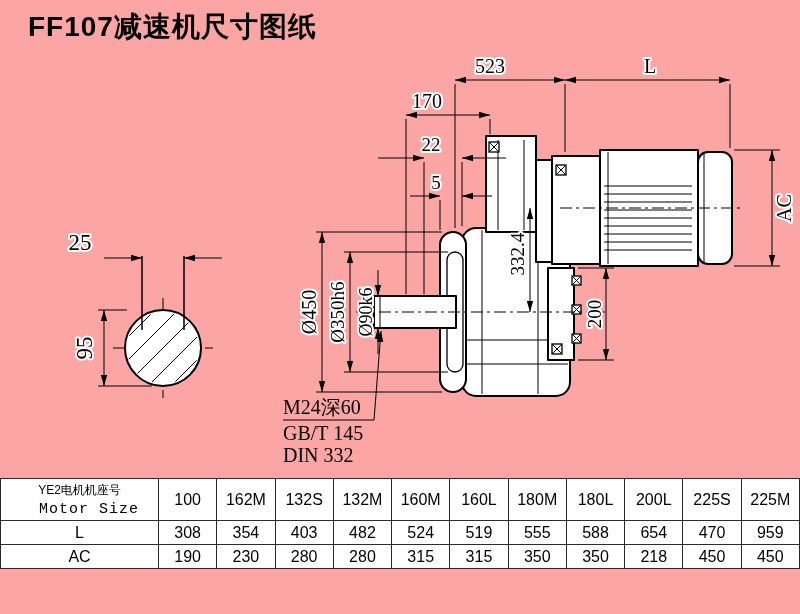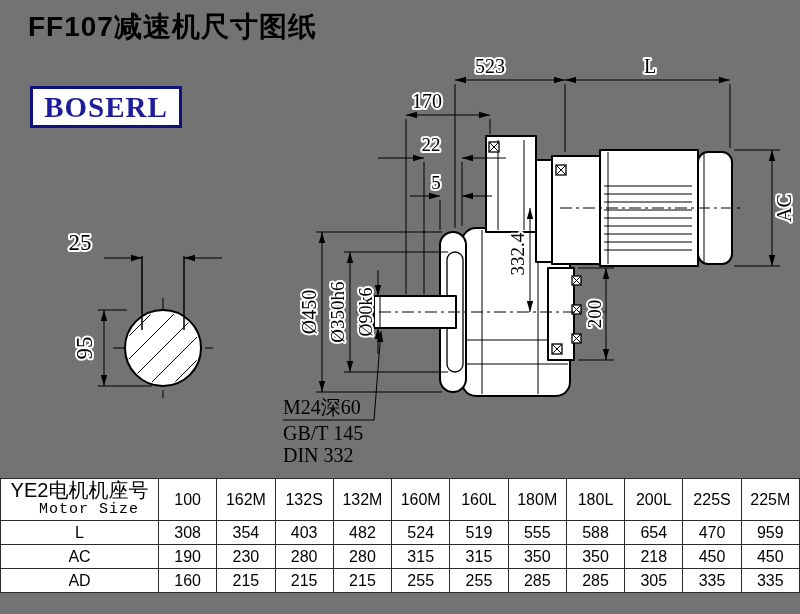--- a/index.html
+++ b/index.html
@@ -1,16 +1,16 @@
 <!DOCTYPE html>
 <html><head>
 <meta charset="utf-8">
 <style>
   html,body { margin:0; padding:0; background:#fff; }
-  .page { position:relative; width:800px; height:614px; background:#737373; overflow:hidden;
+  .page { position:relative; width:800px; height:614px; background:#fca5a5; overflow:hidden;
           font-family:"Liberation Sans", sans-serif; }
   .title { position:absolute; top:8px; left:28px; margin:0; font-size:28px; font-weight:bold;
            color:#000; letter-spacing:1px; z-index:3; }
   .logo { position:absolute; top:86px; left:30px; width:146px; height:36px; border:3px solid #10107e;
           display:flex; align-items:center; justify-content:center; background:#fff; z-index:3; }
   .logo span { font-family:"Liberation Serif", serif; font-size:29px; font-weight:bold;
                color:#1c1c9c; letter-spacing:1px; }
   svg.drawing { position:absolute; top:0; left:0; z-index:1; }
 
   
@@ -25,34 +25,31 @@
              paint-order:stroke fill; stroke:#fff; stroke-width:4; stroke-linejoin:round; }
   .notetext { font-family:"Liberation Serif", serif; font-size:20px; fill:#000; }
 
   
   table.dims { position:absolute; top:478px; left:0; width:800px; border-collapse:collapse;
                table-layout:fixed; background:#fff; z-index:2; }
   .dims th, .dims td { border:1px solid #2b2b2b; text-align:center; vertical-align:middle;
                        font-weight:normal; padding:0; color:#000; }
   .dims tr.hrow { height:42px; font-size:16px; }
   .dims tr.drow { height:24px; font-size:16px; }
-  .dims .cn { display:block; font-size:20px; line-height:20px; }
+  .dims .cn { display:block; font-size:12px; line-height:20px; }
   .dims .en { display:block; font-family:"Liberation Mono", monospace; font-size:15px;
               line-height:19px; letter-spacing:1px;padding-left:19px; }
 </style>
 </head>
 <body>
 
 <div class="page">
 
   <h1 class="title">FF107减速机尺寸图纸</h1>
 
-  <div class="logo">
-    <span>BOSERL</span>
-  </div>
 
   <svg class="drawing" width="800" height="478" viewBox="0 0 800 478" xmlns="http://www.w3.org/2000/svg">
     <defs>
       <marker id="arr" viewBox="0 0 10 7" refX="10" refY="3.5" markerWidth="11" markerHeight="8" orient="auto-start-reverse">
         <path d="M0,0.6 L10,3.5 L0,6.4 z" fill="#000"></path>
       </marker>
       <clipPath id="circClip">
           <circle cx="163" cy="348" r="36"></circle>
         </clipPath>
     </defs>
@@ -265,30 +262,16 @@
       <td>280</td>
       <td>280</td>
       <td>315</td>
       <td>315</td>
       <td>350</td>
       <td>350</td>
       <td>218</td>
       <td>450</td>
       <td>450</td>
     </tr>
-    <tr class="drow">
-      <td>AD</td>
-      <td>160</td>
-      <td>215</td>
-      <td>215</td>
-      <td>215</td>
-      <td>255</td>
-      <td>255</td>
-      <td>285</td>
-      <td>285</td>
-      <td>305</td>
-      <td>335</td>
-      <td>335</td>
-    </tr>
   </tbody>
     </table>
 
 </div>
 
 </body></html>

